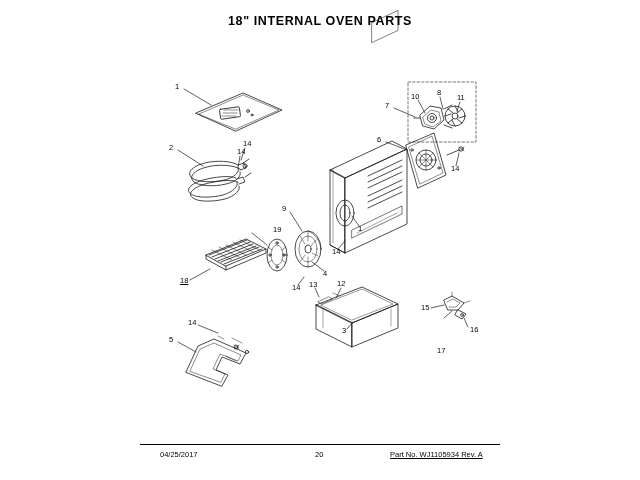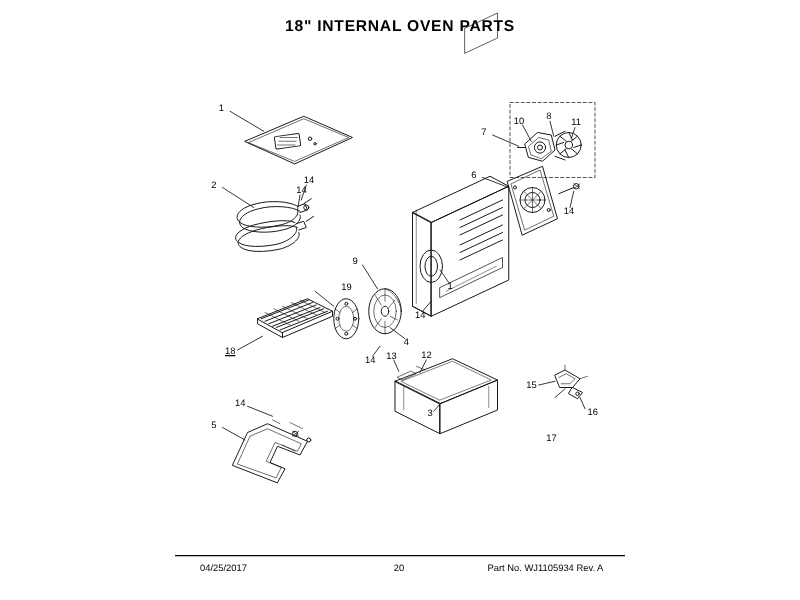--- a/index.html
+++ b/index.html
@@ -34,21 +34,21 @@
     height: 480px;
   }
   .footer-item {
     position: absolute;
     font-size: 7.5px;
     color: #000000;
     white-space: nowrap;
   }
   #footer-date { left: 160px; top: 450px; }
   #footer-page { left: 315px; top: 450px; text-align: center; }
-  #footer-part { left: 390px; top: 450px; }
+  #footer-part { left: 390px; top: 450px; text-decoration: underline; }
   #footer-rule {
     position: absolute;
     left: 140px;
     top: 444px;
     width: 360px;
     height: 1px;
     background: #000000;
   }
   .callout {
     position: absolute;

